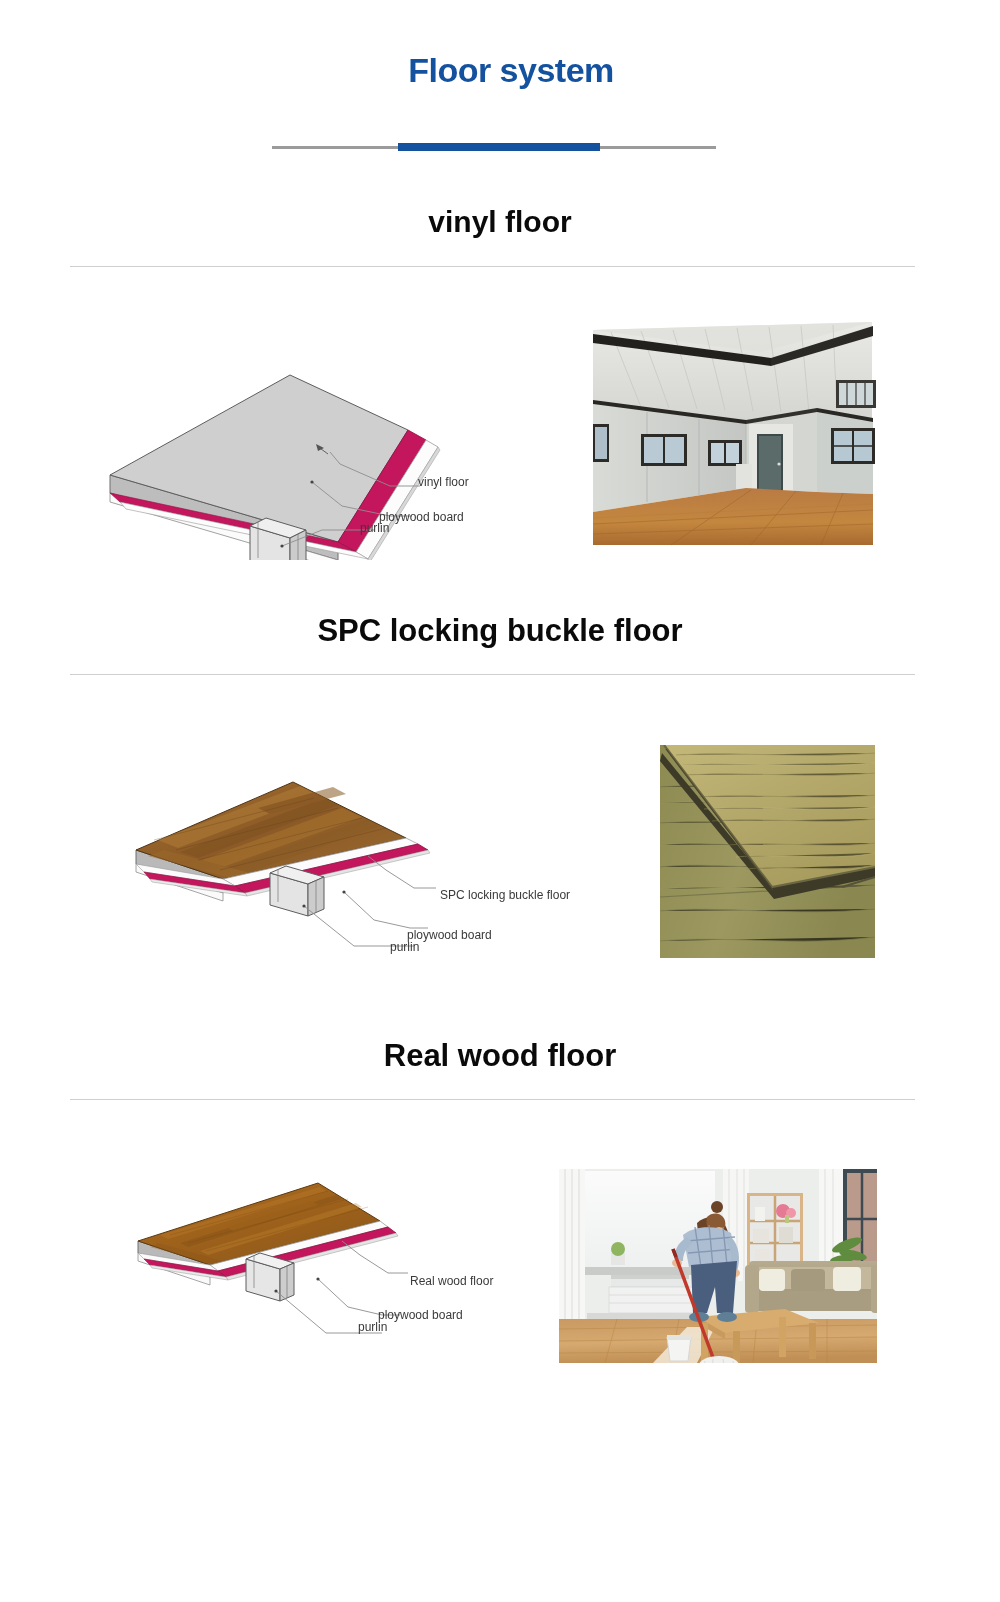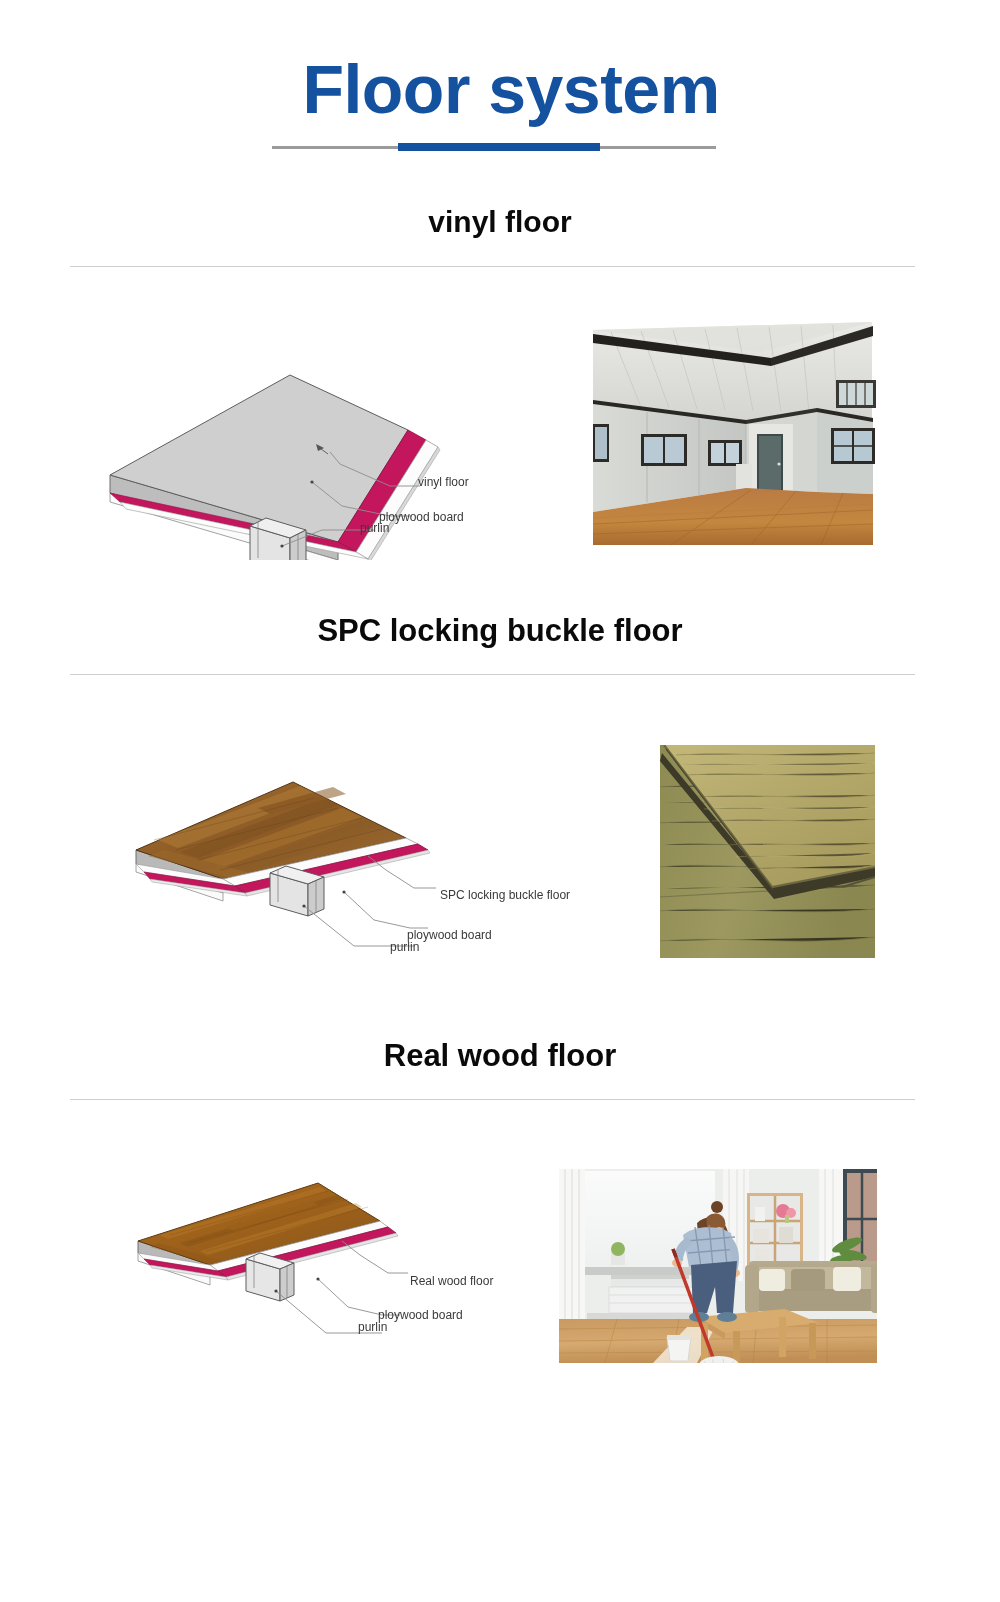--- a/index.html
+++ b/index.html
@@ -9,21 +9,21 @@
     background: #ffffff;
     font-family: "Liberation Sans", sans-serif;
     overflow: hidden;
   }
   .page { position: relative; width: 1000px; height: 1602px; background:#fff; }
 
   
   .main-title {
     position: absolute; top: 52px; left: 0; width: 1000px;
     text-align: center;
-    font-size: 68px; font-weight: bold;
+    font-size: 34px; font-weight: bold;
     color: #14519f;
     letter-spacing: -0.5px;
     line-height: 1.1;
     padding-left: 22px;
   }
   .title-rule {
     position: absolute; top: 143px; left: 272px; width: 444px; height: 8px;
   }
   .title-rule .rule-grey {
     position:absolute; top: 3px; left: 0; width: 444px; height: 3px;

